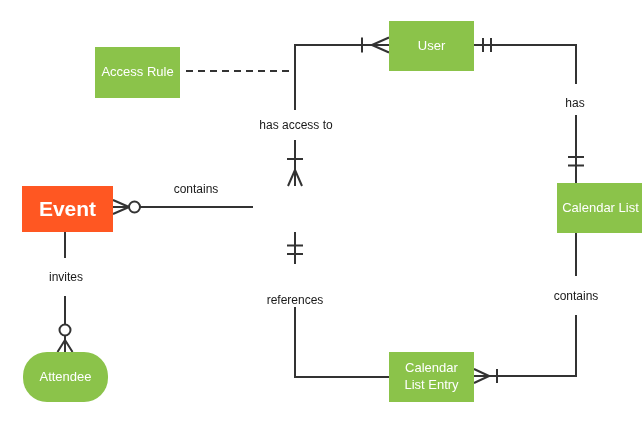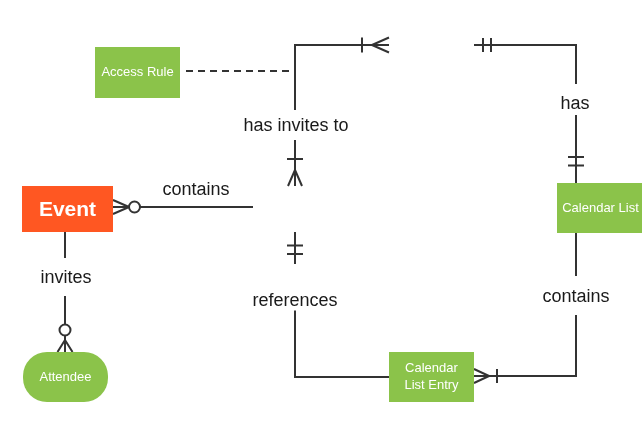--- a/index.html
+++ b/index.html
@@ -46,21 +46,21 @@
   .e-user                { left: 389px; top: 21px;  width: 85px; height: 50px; }
   .e-event               { left: 22px;  top: 186px; width: 91px; height: 46px; }
   .e-calendar            { left: 253px; top: 186px; width: 85px; height: 46px; }
   .e-calendar-list       { left: 533px; top: 183px; width: 87px; height: 50px; margin-left: 24px; }
   .e-attendee            { left: 23px;  top: 352px; width: 85px; height: 50px; border-radius: 24px; }
   .e-calendar-list-entry { left: 389px; top: 352px; width: 85px; height: 50px; padding: 4px 6px; box-sizing: border-box; }
 
   .rel-label {
     position: absolute;
     transform: translate(-50%, -50%);
-    font-size: 18px;
+    font-size: 12px;
     color: var(--label_text, #1a1a1a);
     background: #ffffff;
     padding: 0 3px;
     white-space: nowrap;
     user-select: none;
   }
   .l-contains-event { left: 196px; top: 189px; }
   .l-has-access-to  { left: 296px; top: 125px; }
   .l-has            { left: 575px; top: 103px; }
   .l-invites        { left: 66px;  top: 277px; }
@@ -117,33 +117,36 @@
       <path d="M576,233 L576,276"></path>
       <path d="M576,315 L576,376 L489,376"></path>
       <path d="M497,369 L497,383"></path>
       <path d="M489,376 L474,369 M489,376 L474,383 M489,376 L474,376"></path>
     </g>
   </svg>
 
   <div class="entity green e-access-rule">
     <span>Access Rule</span>
   </div>
+  <div class="entity green e-user">
+    <span>User</span>
+  </div>
   <div class="entity orange e-event">
     <span>Event</span>
   </div>
   <div class="entity green e-calendar-list">
     <span>Calendar List</span>
   </div>
   <div class="entity green e-attendee">
     <span>Attendee</span>
   </div>
   <div class="entity green e-calendar-list-entry">
     <span>Calendar List Entry</span>
   </div>
 
   <div class="rel-label l-contains-event">contains</div>
-  <div class="rel-label l-has-access-to">has invites to</div>
+  <div class="rel-label l-has-access-to">has access to</div>
   <div class="rel-label l-has">has</div>
   <div class="rel-label l-invites">invites</div>
   <div class="rel-label l-references">references</div>
   <div class="rel-label l-contains-entry">contains</div>
 
 </div>
 
 </body></html>

